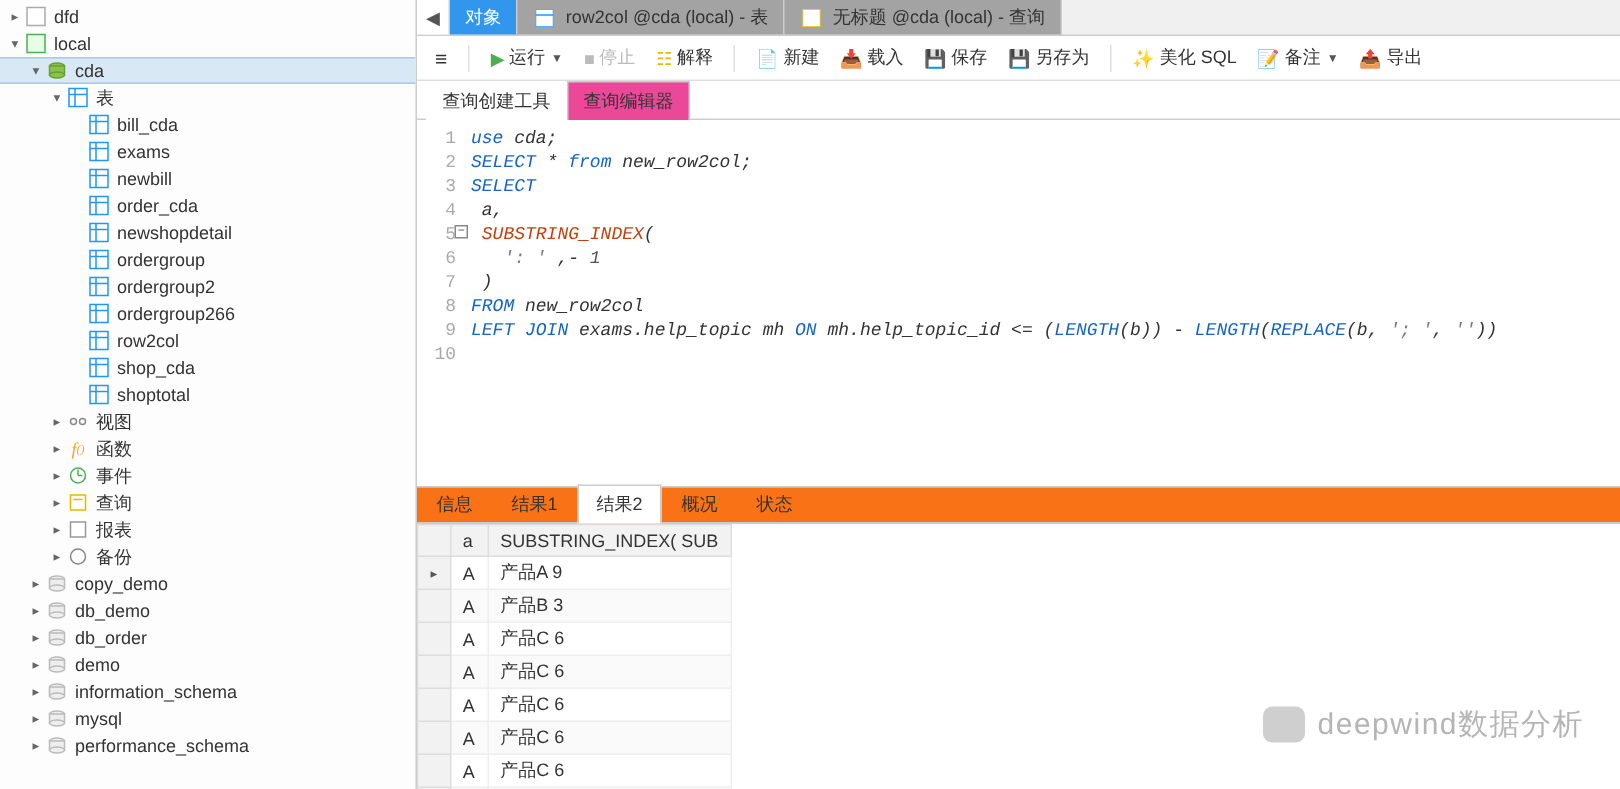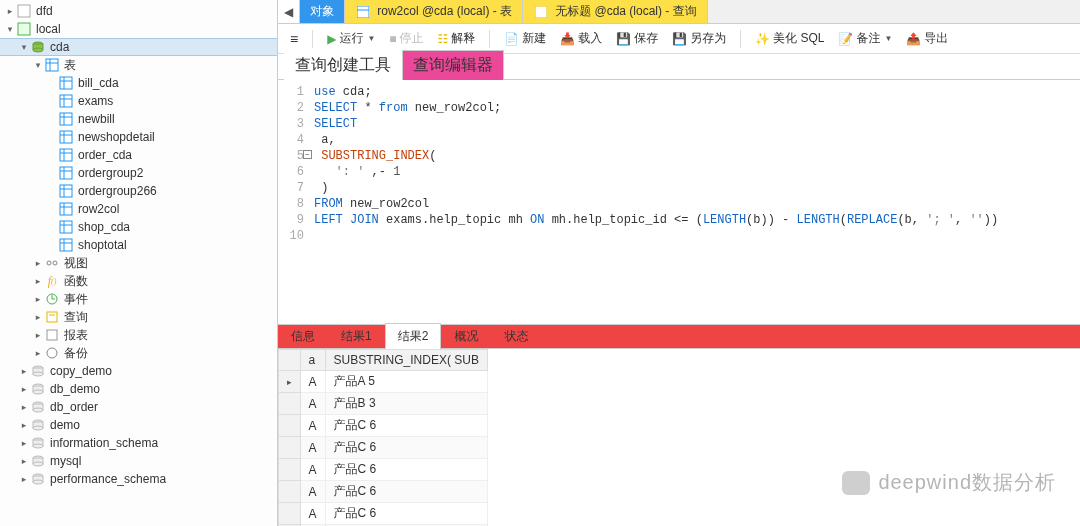--- a/index.html
+++ b/index.html
@@ -7,41 +7,41 @@
 .sidebar { width: 278px; height: 100%; border-right: 1px solid #ccc; overflow: auto; background: #fdfdfd; }
 .tree { padding: 2px 0; }
 .tree .row { display: flex; align-items: center; height: 18px; padding-left: 4px; white-space: nowrap; cursor: default; }
 .tree .row.selected { background: #d9e8f5; border: 1px solid #a8c8e4; border-left: none; border-right: none; }
 .tog { width: 12px; display: inline-flex; align-items: center; justify-content: center; color: #666; font-size: 9px; cursor: pointer; }
 .ico { width: 16px; height: 16px; display: inline-flex; align-items: center; justify-content: center; margin-right: 2px; }
 .lbl { padding-left: 2px; }
 .ind { display: inline-block; }
 .main { flex: 1; display: flex; flex-direction: column; height: 100%; overflow: hidden; }
 .tabs-a { display: flex; align-items: stretch; height: 24px; background: #f0f0f0; border-bottom: 1px solid #ccc; }
-.tab-a { display: flex; align-items: center; padding: 0 10px; border-right: 1px solid #ccc; font-size: 12px; gap: 4px; background: #fde047; cursor: pointer; }
+.tab-a { display: flex; align-items: center; padding: 0 10px; border-right: 1px solid #ccc; font-size: 12px; gap: 4px; background: #a3a3a3; cursor: pointer; }
 .tab-a.active { background: #3296ed; color: #fff; }
 .toolbar { display: flex; align-items: center; height: 30px; padding: 0 8px; border-bottom: 1px solid #ddd; gap: 6px; background: #fff; }
 .tbtn { display: flex; align-items: center; gap: 3px; padding: 2px 4px; cursor: pointer; font-size: 12px; }
 .tbtn .carets { font-size: 8px; color: #555; margin-left: 1px; }
 .sep { width: 1px; height: 18px; background: #ddd; margin: 0 4px; }
 .subtabs { display: flex; align-items: end; height: 26px; padding: 0 6px; border-bottom: 1px solid #ccc; background: #fff; gap: 0; }
-.subtab { padding: 4px 10px; border: 1px solid transparent; border-bottom: none; font-size: 16px; cursor: pointer; position: relative; bottom: -1px; background: #fff; }
+.subtab { padding: 4px 10px; border: 1px solid transparent; border-bottom: none; font-size: 12px; cursor: pointer; position: relative; bottom: -1px; background: #fff; }
 .subtab.active { border-color: #ccc; background: #ec4899; }
 .editor { flex: 1 1 auto; display: flex; font-family: Consolas, "Courier New", monospace; font-size: 12px; background: #fff; overflow: auto; padding-top: 4px; }
 .gutter { width: 36px; text-align: right; color: #aaa; user-select: none; padding-right: 10px; }
 .gutter .gl { height: 16px; line-height: 16px; position: relative; }
 .fold { position: absolute; right: -8px; top: 2px; width: 9px; height: 9px; border: 1px solid #888; background: #fff; font-size: 8px; line-height: 7px; text-align: center; color: #555; }
-.code { flex: 1; }
+.code { flex: 1; font-style: italic; }
 .code .ln { height: 16px; line-height: 16px; white-space: pre; }
 .kw { color: #1565c0; }
 .str { color: #7a7a7a; }
 .num { color: #555; }
 .fn { color: #c2410c; }
 .results { border-top: 1px solid #ccc; display: flex; flex-direction: column; height: 202px; background: #fff; }
-.rtabs { display: flex; height: 24px; border-bottom: 1px solid #ccc; background: #ef4444; align-items: end; }
+.rtabs { display: flex; height: 24px; border-bottom: 1px solid #ccc; background: #f97316; align-items: end; }
 .rtab { padding: 4px 12px; border: 1px solid transparent; border-bottom: none; cursor: pointer; font-size: 12px; position: relative; bottom: -1px; }
 .rtab.active { border-color: #ccc; background: #fff; }
 .grid { flex: 1; overflow: auto; font-size: 12px; }
 .grid table { border-collapse: collapse; width: auto; }
 .grid th { background: #f2f2f2; border: 1px solid #ddd; padding: 3px 8px; font-weight: normal; text-align: left; height: 20px; }
 .grid td { border: 1px solid #eee; padding: 2px 8px; height: 18px; }
 .grid tr:nth-child(even) td { background: #fafafa; }
 .rowhead { width: 14px; background: #f2f2f2 !important; border: 1px solid #ddd !important; text-align: center; color: #555; font-size: 9px; }
 .watermark { position: fixed; right: 24px; bottom: 30px; display: flex; align-items: center; gap: 8px; color: #b5b5b5; font-size: 20px; font-weight: 500; pointer-events: none; letter-spacing: 1px; }
 .watermark .bubble { width: 28px; height: 24px; background: #cfcfcf; border-radius: 6px; position: relative; }
@@ -130,32 +130,43 @@
         </div>
         <div class="row">
           <span class="ind" style="width:54px"></span>
           <span class="ico">
             <svg width="14" height="14">
               <rect x="1" y="1" width="12" height="12" fill="#fff" stroke="#2196f3"></rect>
               <line x1="1" y1="5" x2="13" y2="5" stroke="#2196f3"></line>
               <line x1="5" y1="1" x2="5" y2="13" stroke="#2196f3"></line>
             </svg>
           </span>
+          <span class="lbl">order_cda</span>
+        </div>
+        <div class="row">
+          <span class="ind" style="width:54px"></span>
+          <span class="ico">
+            <svg width="14" height="14">
+              <rect x="1" y="1" width="12" height="12" fill="#fff" stroke="#2196f3"></rect>
+              <line x1="1" y1="5" x2="13" y2="5" stroke="#2196f3"></line>
+              <line x1="5" y1="1" x2="5" y2="13" stroke="#2196f3"></line>
+            </svg>
+          </span>
           <span class="lbl">newshopdetail</span>
         </div>
         <div class="row">
           <span class="ind" style="width:54px"></span>
           <span class="ico">
             <svg width="14" height="14">
               <rect x="1" y="1" width="12" height="12" fill="#fff" stroke="#2196f3"></rect>
               <line x1="1" y1="5" x2="13" y2="5" stroke="#2196f3"></line>
               <line x1="5" y1="1" x2="5" y2="13" stroke="#2196f3"></line>
             </svg>
           </span>
-          <span class="lbl">order_cda</span>
+          <span class="lbl">ordergroup</span>
         </div>
         <div class="row">
           <span class="ind" style="width:54px"></span>
           <span class="ico">
             <svg width="14" height="14">
               <rect x="1" y="1" width="12" height="12" fill="#fff" stroke="#2196f3"></rect>
               <line x1="1" y1="5" x2="13" y2="5" stroke="#2196f3"></line>
               <line x1="5" y1="1" x2="5" y2="13" stroke="#2196f3"></line>
             </svg>
           </span>
@@ -480,21 +491,21 @@
             <tr>
           <th class="rowhead"></th>
           <th>a</th>
           <th style="min-width:130px">SUBSTRING_INDEX(   SUB</th>
         </tr>
           </thead>
         <tbody id="grid-body">
             <tr>
               <td class="rowhead">▸</td>
               <td>A</td>
-              <td>产品A 5</td>
+              <td>产品A 9</td>
             </tr>
             <tr>
               <td class="rowhead"></td>
               <td>A</td>
               <td>产品B 3</td>
             </tr>
             <tr>
               <td class="rowhead"></td>
               <td>A</td>
               <td>产品C 6</td>

